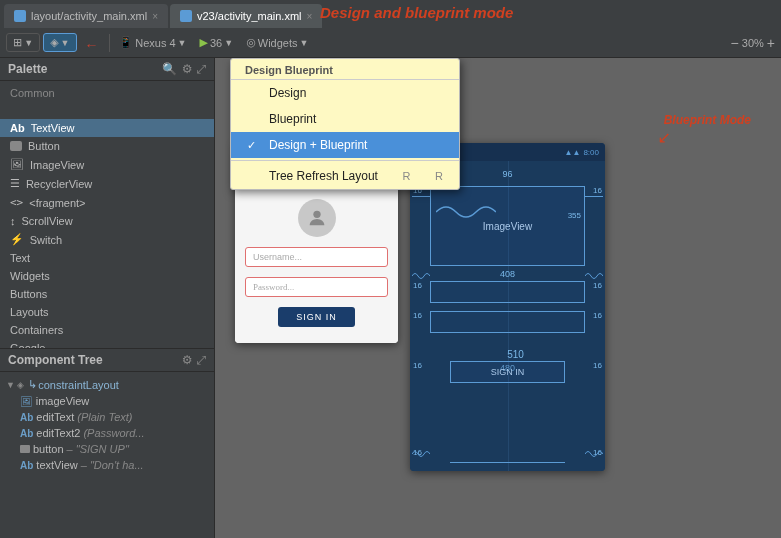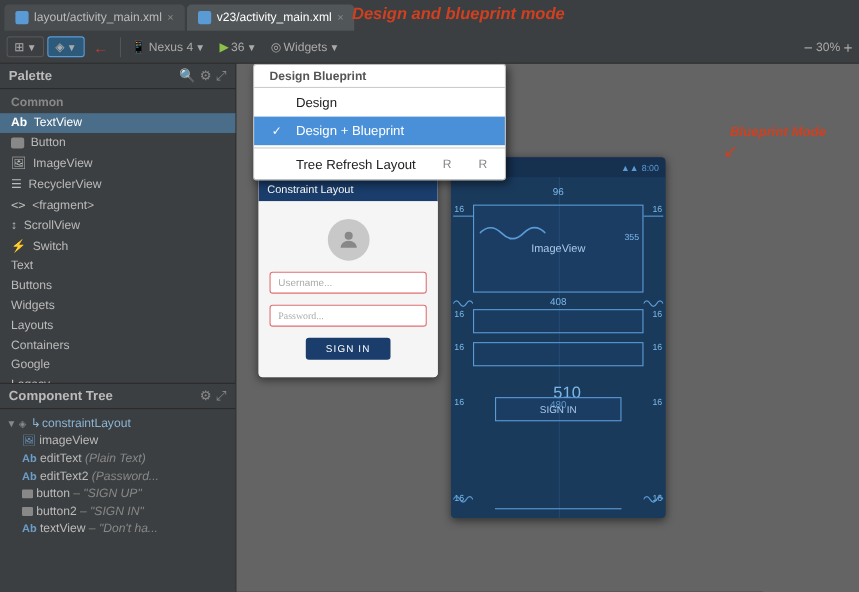--- a/index.html
+++ b/index.html
@@ -65,21 +65,21 @@
 
     <div style="display:flex;align-items:center;padding:4px 8px;border-bottom:1px solid #2b2b2b;gap:4px;">
       <span style="font-size:12px;color:#bbb;font-weight:600;flex:1;">Palette</span>
       <span style="color:#888;font-size:12px;cursor:pointer;">🔍</span>
       <span style="color:#888;font-size:12px;cursor:pointer;">⚙</span>
       <span style="color:#888;font-size:12px;cursor:pointer;">⤢</span>
     </div>
 
     <div style="flex:1;overflow-y:auto;padding:2px 0;">
 
-      <div style="font-size:11px;color:#888;padding:4px 10px 4px;font-weight:700;">Common</div>
+      <div style="font-size:11px;color:#888;padding:4px 10px 20px;font-weight:400;">Common</div>
 
       <div style="display:flex;align-items:center;padding:3px 10px;gap:6px;cursor:pointer;background:#4a6e8a;color:#fff;font-size:11px;">
         <span style="font-size:11px;font-weight:700;color:#fff;">Ab</span>
         <span>TextView</span>
       </div>
       <div style="display:flex;align-items:center;padding:3px 10px;gap:6px;cursor:pointer;color:#bbb;font-size:11px;">
         <span style="width:12px;height:10px;background:#888;border-radius:2px;display:inline-block;"></span>
         <span>Button</span>
       </div>
       <div style="display:flex;align-items:center;padding:3px 10px;gap:6px;cursor:pointer;color:#bbb;font-size:11px;">
@@ -97,22 +97,22 @@
       <div style="display:flex;align-items:center;padding:3px 10px;gap:6px;cursor:pointer;color:#bbb;font-size:11px;">
         <span style="font-size:11px;">↕</span>
         <span>ScrollView</span>
       </div>
       <div style="display:flex;align-items:center;padding:3px 10px;gap:6px;cursor:pointer;color:#bbb;font-size:11px;">
         <span style="font-size:11px;">⚡</span>
         <span>Switch</span>
       </div>
 
       <div style="font-size:11px;color:#bbb;padding:3px 10px;cursor:pointer;">Text</div>
+      <div style="font-size:11px;color:#bbb;padding:3px 10px;cursor:pointer;">Widgets</div>
       <div style="font-size:11px;color:#bbb;padding:3px 10px;cursor:pointer;">Buttons</div>
-      <div style="font-size:11px;color:#bbb;padding:3px 10px;cursor:pointer;">Widgets</div>
       <div style="font-size:11px;color:#bbb;padding:3px 10px;cursor:pointer;">Layouts</div>
       <div style="font-size:11px;color:#bbb;padding:3px 10px;cursor:pointer;">Containers</div>
       <div style="font-size:11px;color:#bbb;padding:3px 10px;cursor:pointer;">Google</div>
       <div style="font-size:11px;color:#bbb;padding:3px 10px;cursor:pointer;">Legacy</div>
     </div>
 
     <div style="border-top:1px solid #2b2b2b;height:190px;background:#3c3f41;display:flex;flex-direction:column;">
       <div style="display:flex;align-items:center;padding:4px 8px;border-bottom:1px solid #2b2b2b;gap:4px;">
         <span style="font-size:12px;color:#bbb;font-weight:600;flex:1;">Component Tree</span>
         <span style="color:#888;font-size:12px;cursor:pointer;">⚙</span>
@@ -138,25 +138,20 @@
           <span style="color:#6b9ec8;font-size:10px;margin-right:3px;font-weight:700;">Ab</span>
           <span style="color:#bbb;font-size:11px;">editText2</span>
           <span style="color:#888;font-size:11px;font-style:italic;margin-left:3px;">(Password...</span>
         </div>
         <div style="padding:2px 6px 2px 20px;display:flex;align-items:center;cursor:pointer;">
           <span style="color:#888;font-size:8px;margin-right:3px;width:10px;height:8px;background:#888;border-radius:1px;display:inline-block;"></span>
           <span style="color:#bbb;font-size:11px;">button</span>
           <span style="color:#888;font-size:11px;font-style:italic;margin-left:3px;">– "SIGN UP"</span>
         </div>
         <div style="padding:2px 6px 2px 20px;display:flex;align-items:center;cursor:pointer;">
-          <span style="color:#888;font-size:8px;margin-right:3px;width:10px;height:8px;background:#888;border-radius:1px;display:inline-block;"></span>
-          <span style="color:#bbb;font-size:11px;">button2</span>
-          <span style="color:#888;font-size:11px;font-style:italic;margin-left:3px;">– "SIGN IN"</span>
-        </div>
-        <div style="padding:2px 6px 2px 20px;display:flex;align-items:center;cursor:pointer;">
           <span style="color:#6b9ec8;font-size:10px;margin-right:3px;font-weight:700;">Ab</span>
           <span style="color:#bbb;font-size:11px;">textView</span>
           <span style="color:#888;font-size:11px;font-style:italic;margin-left:3px;">– "Don't ha...</span>
         </div>
       </div>
     </div>
   </div>
 
   <div style="flex:1;background:#646464;position:relative;overflow:hidden;">
 
@@ -208,21 +203,21 @@
             <path d="M0 15 Q10 5 20 15 Q30 25 40 15 Q50 5 60 15" stroke="#5b9bd5" stroke-width="1.5" fill="none"></path>
           </svg>
         </div>
 
         <div style="position:absolute;top:108px;left:50%;transform:translateX(-50%);color:#7bb8e8;font-size:9px;">408</div>
 
         <div style="position:absolute;top:120px;left:20px;right:20px;height:22px;border:1px solid #5b9bd5;background:rgba(30,70,120,0.2);"></div>
         <div style="position:absolute;top:150px;left:20px;right:20px;height:22px;border:1px solid #5b9bd5;background:rgba(30,70,120,0.2);"></div>
 
         <div style="position:absolute;top:178px;left:50%;transform:translateX(-50%);color:#7bb8e8;font-size:9px;margin-top:24px;">480</div>
-        <div style="position:absolute;top:188px;left:50%;transform:translateX(-50%);color:#7bb8e8;font-size:15px;padding-left:16px;">510</div>
+        <div style="position:absolute;top:188px;left:50%;transform:translateX(-50%);color:#7bb8e8;font-size:10px;padding-left:16px;">510</div>
 
         <div style="position:absolute;top:200px;left:40px;right:40px;height:22px;border:1px solid #5b9bd5;background:rgba(30,70,120,0.3);display:flex;align-items:center;justify-content:center;">
           <span style="color:#aac8e8;font-size:9px;">SIGN IN</span>
         </div>
 
         <div style="position:absolute;top:35px;left:2px;width:18px;height:1px;background:#5b9bd5;"></div>
         <div style="position:absolute;top:35px;right:2px;width:18px;height:1px;background:#5b9bd5;"></div>
         <div style="position:absolute;top:25px;left:3px;color:#7bb8e8;font-size:8px;">16</div>
         <div style="position:absolute;top:25px;right:3px;color:#7bb8e8;font-size:8px;">16</div>
         <div style="position:absolute;top:120px;left:3px;color:#7bb8e8;font-size:8px;">16</div>
@@ -249,28 +244,32 @@
         </svg>
         <svg style="position:absolute;bottom:12px;right:2px;" width="18" height="10" viewBox="0 0 18 10">
           <path d="M0 5 Q3 0 6 5 Q9 10 12 5 Q15 0 18 5" stroke="#5b9bd5" stroke-width="1" fill="none"></path>
         </svg>
 
         <div style="position:absolute;top:50px;right:24px;color:#7bb8e8;font-size:8px;">355</div>
       </div>
     </div>
 
     <div style="position:absolute;top:0;left:0;right:0;bottom:0;z-index:20;pointer-events:none;">
-      <div style="position:absolute;top:0;left:15px;background:#ffffff;border:1px solid #bbb;border-radius:3px;min-width:230px;box-shadow:2px 3px 8px rgba(0,0,0,0.5);pointer-events:all;">
+      <div style="position:absolute;top:0;left:15px;background:#fef9c3;border:1px solid #bbb;border-radius:3px;min-width:230px;box-shadow:2px 3px 8px rgba(0,0,0,0.5);pointer-events:all;">
 
         <div style="padding:5px 14px 3px;font-size:11px;color:#1565c0;font-weight:600;border-bottom:1px solid #ccc;">
           <span style="font-size:11px;color:#555;">Design Blueprint</span>
         </div>
         <div style="display:flex;align-items:center;padding:6px 16px;font-size:12px;color:#222;cursor:pointer;gap:8px;">
           <span style="width:14px;color:#333;font-size:11px;"> </span>
           <span>Design</span>
+        </div>
+        <div style="display:flex;align-items:center;padding:6px 16px;font-size:12px;color:#222;cursor:pointer;gap:8px;">
+          <span style="width:14px;color:#333;font-size:11px;"> </span>
+          <span>Blueprint</span>
         </div>
         <div style="display:flex;align-items:center;padding:6px 16px;font-size:12px;color:#fff;cursor:pointer;gap:8px;background:#4a90d9;">
           <span style="width:14px;font-size:11px;">✓</span>
           <span>Design + Blueprint</span>
         </div>
         <div style="height:1px;background:#ccc;margin:2px 0;"></div>
         <div style="display:flex;align-items:center;padding:6px 16px;font-size:12px;color:#222;cursor:pointer;gap:8px;">
           <span style="width:14px;color:#333;font-size:11px;"> </span>
           <span>Tree Refresh Layout</span>
           <span style="margin-left:auto;color:#888;font-size:11px;">R</span>

